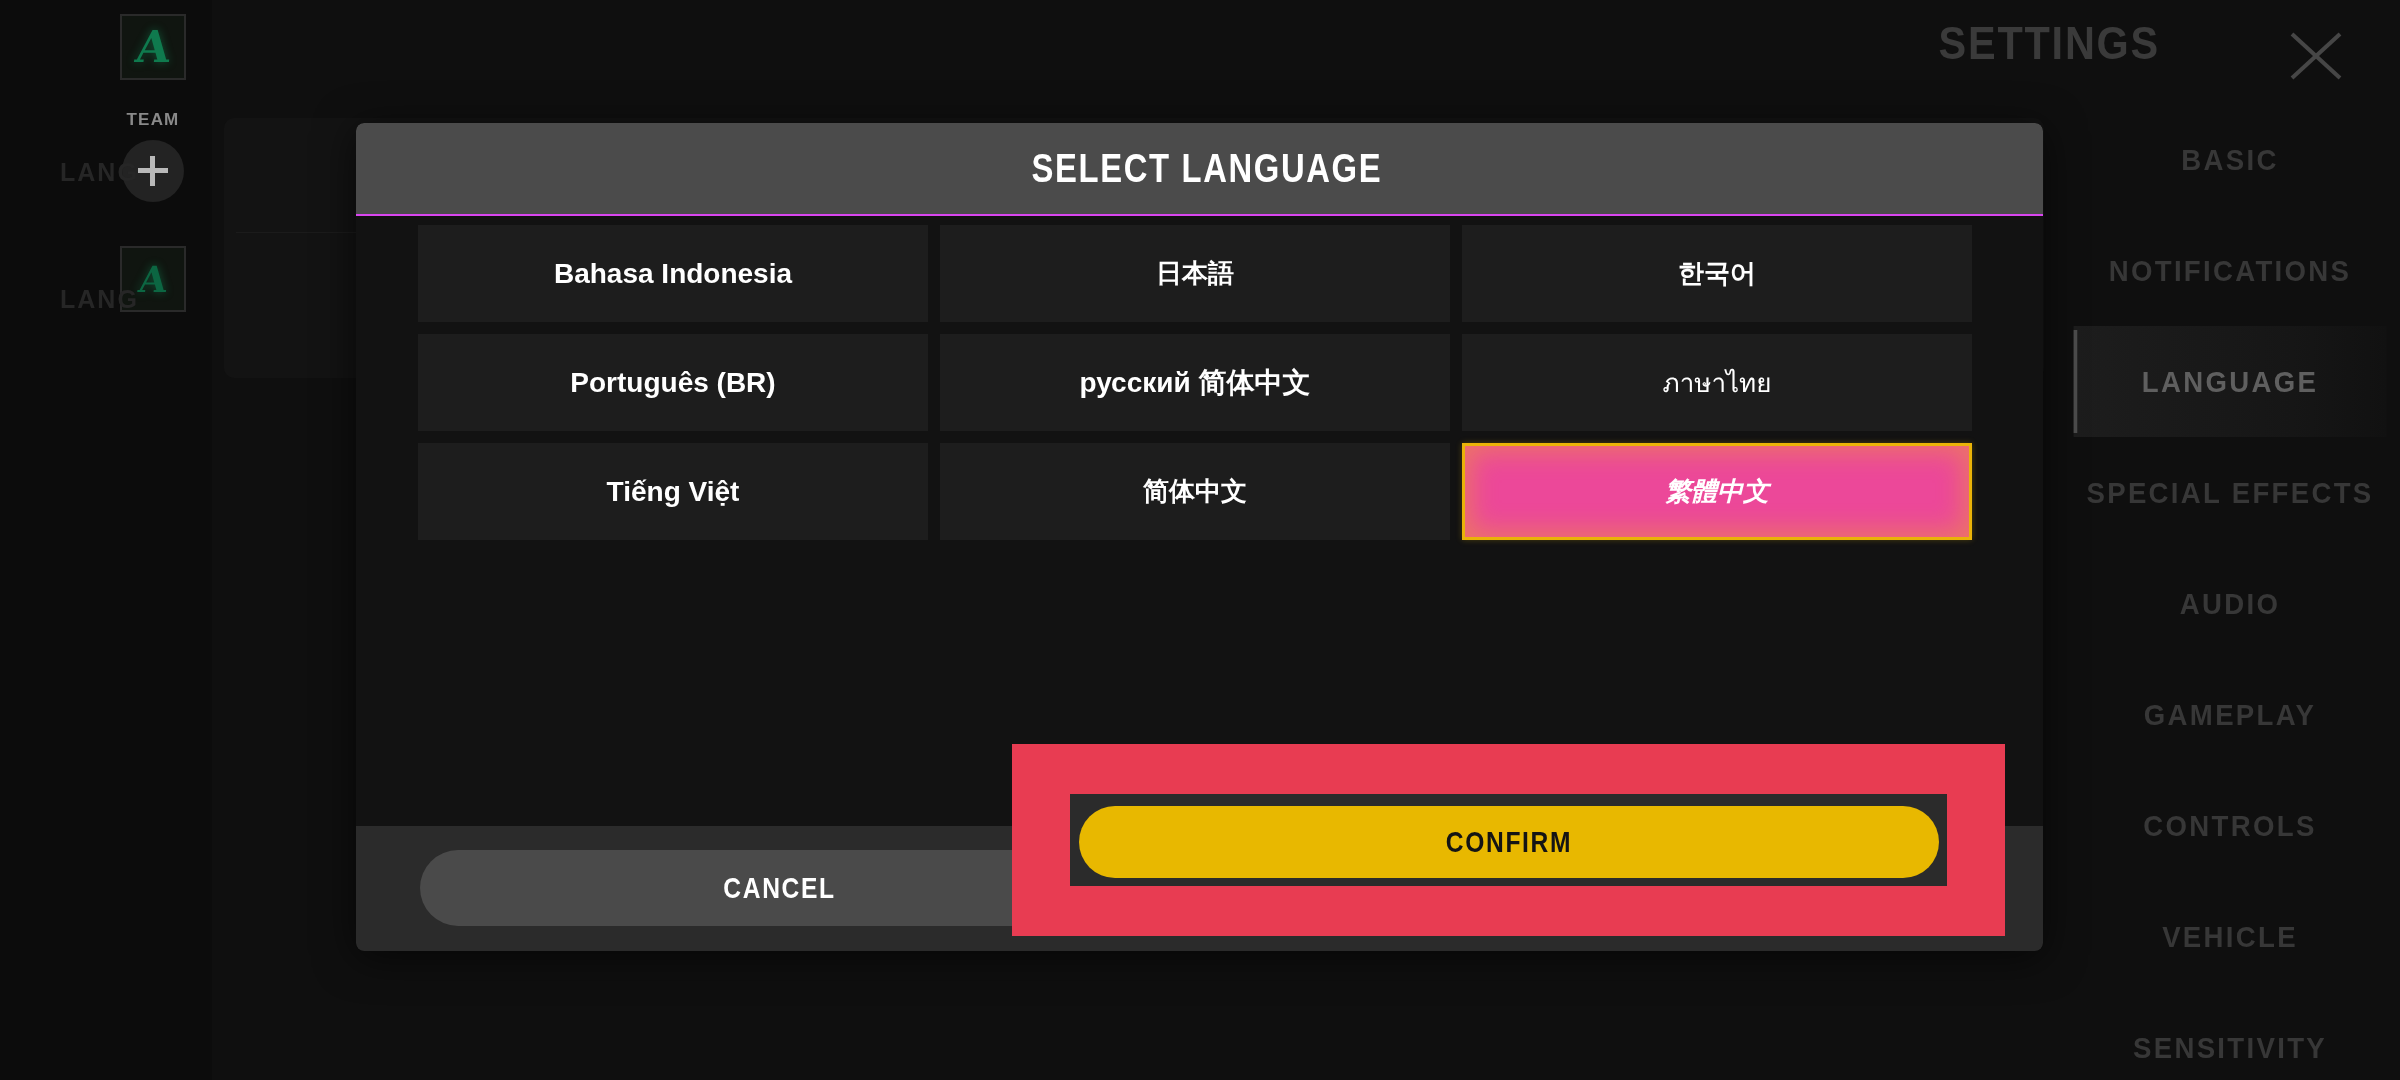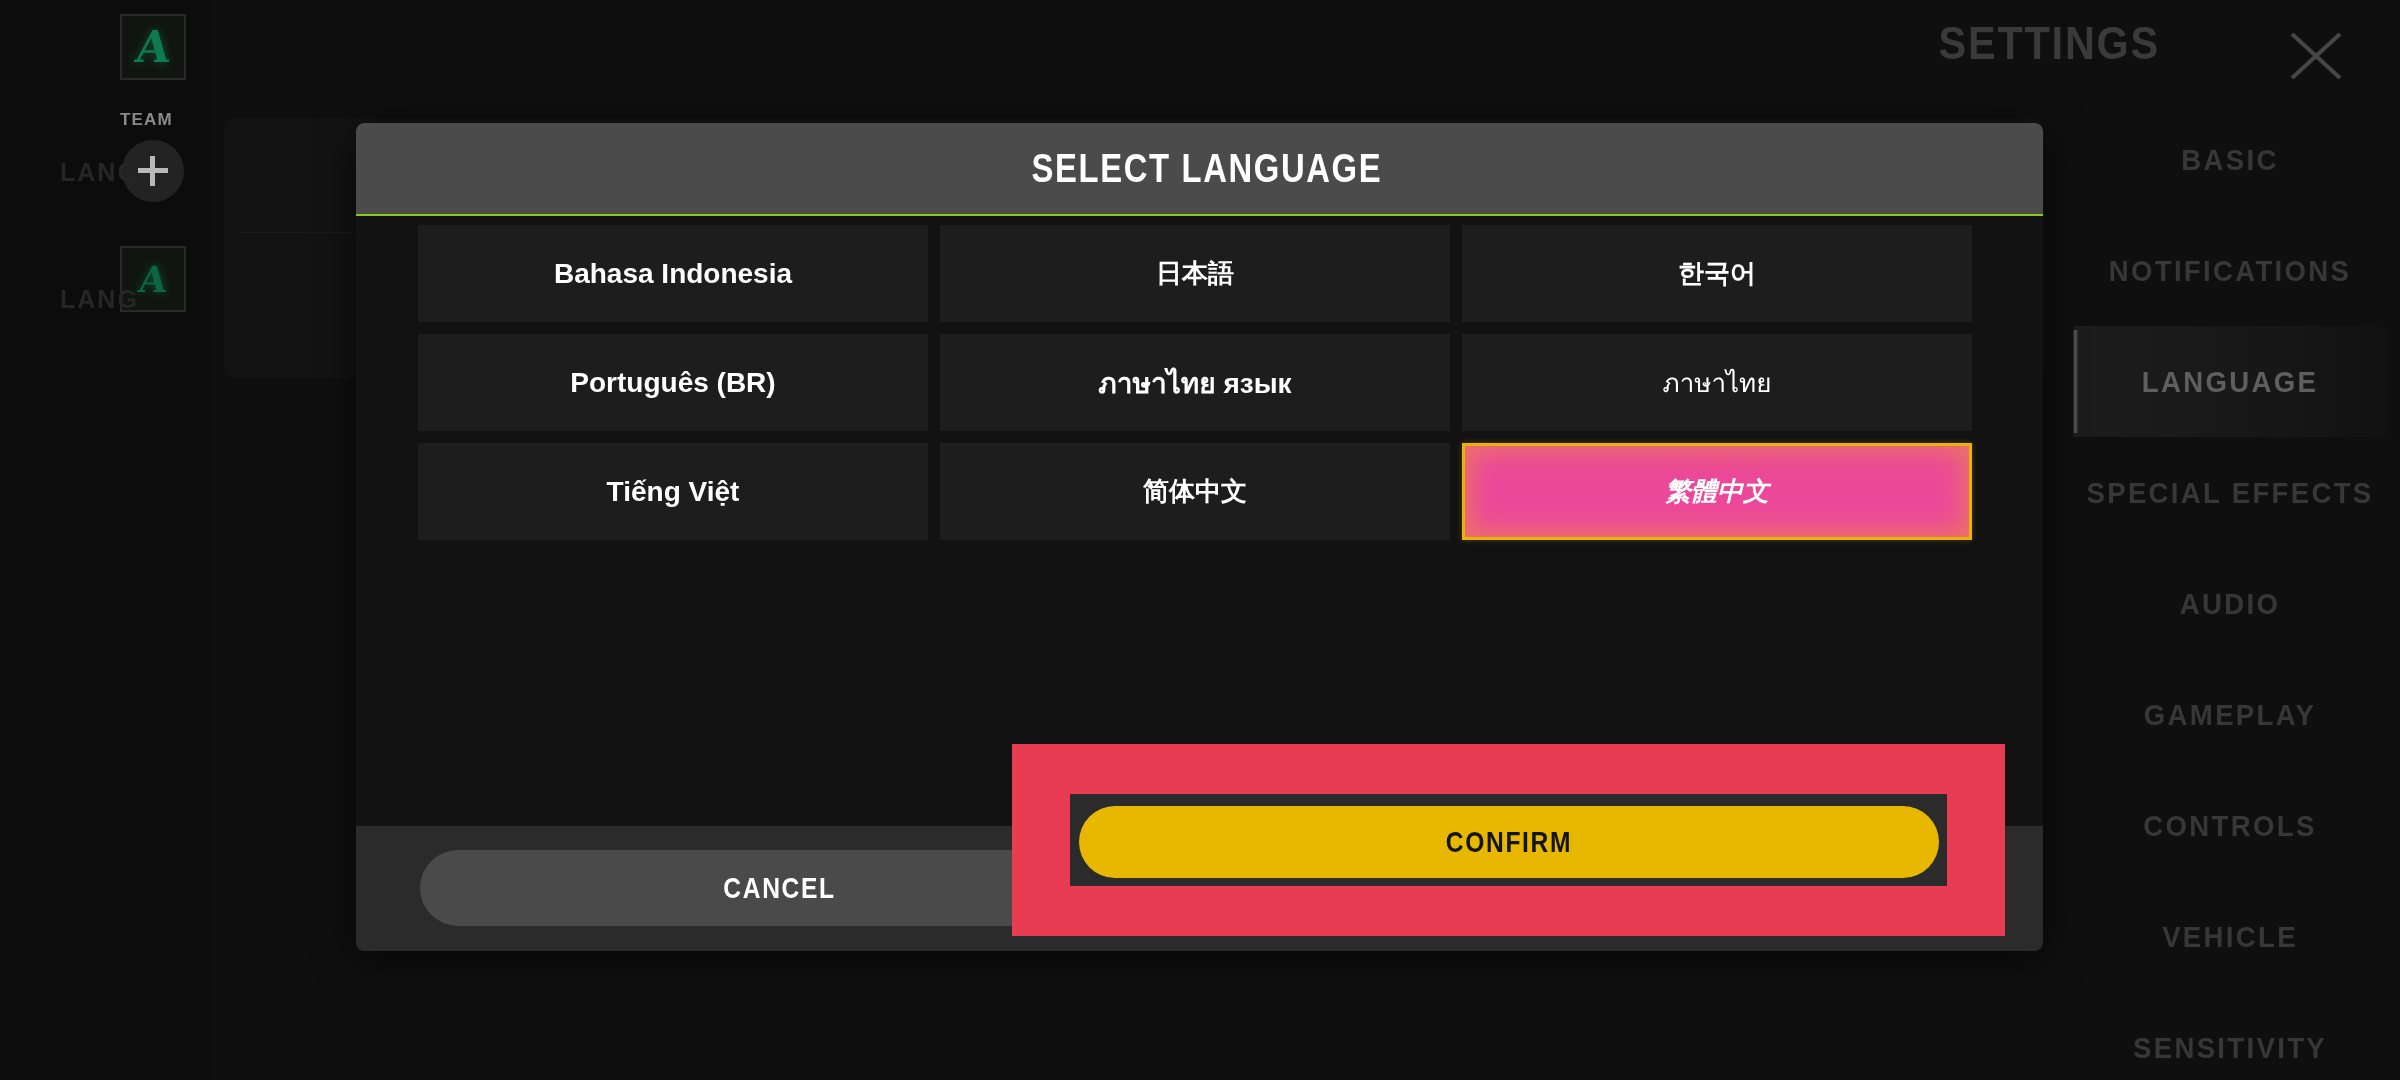--- a/index.html
+++ b/index.html
@@ -24,21 +24,21 @@
   .team-avatar .glyph{
     font-size:44px;font-weight:bold;color:#0f7a4e;
     font-family:"DejaVu Serif",serif;
     line-height:1;transform:skewX(-7deg);
     text-shadow:0 0 10px rgba(20,160,100,.45);
   }
   #avatar-1{left:120px;top:14px;}
   #avatar-2{left:120px;top:246px;}
   #avatar-2 .glyph{font-size:36px;color:#0c6642;}
   .team-label{
-    position:absolute;left:120px;top:110px;width:66px;
+    position:absolute;left:120px;top:110px;width:66px;text-align:center;
     color:#8a8a8a;font-size:17px;letter-spacing:1.2px;font-weight:bold;
   }
   .team-add{
     position:absolute;left:122px;top:140px;width:62px;height:62px;border-radius:50%;
     background:#232323;display:flex;align-items:center;justify-content:center;
   }
   .team-add .plus{
     position:relative;width:30px;height:30px;
   }
   .team-add .plus::before,.team-add .plus::after{
@@ -92,21 +92,21 @@
   }
 
   
   .modal{
     position:absolute;left:356px;top:123px;width:1687px;height:828px;
     background:#141414;border-radius:8px;overflow:hidden;
     box-shadow:0 6px 40px rgba(0,0,0,.6);
   }
   .modal-header{
     position:absolute;left:0;top:0;width:100%;height:93px;
-    background:#4b4b4b;border-bottom:2px solid #84cc16;
+    background:#4b4b4b;border-bottom:2px solid #d946ef;
     display:flex;align-items:center;justify-content:center;
     border-radius:8px 8px 0 0;box-sizing:border-box;padding-left:15px;
   }
   .modal-title{
     color:#ffffff;font-size:40px;font-weight:bold;letter-spacing:2px;
     font-family:"Liberation Sans Narrow","Liberation Sans",sans-serif;
     transform:scaleX(.82);white-space:nowrap;
   }
   .modal-body{
     position:absolute;left:0;top:93px;right:0;bottom:125px;
@@ -242,21 +242,21 @@
           <div class="lang-tile cjk">
             <span>日本語</span>
           </div>
           <div class="lang-tile cjk">
             <span>한국어</span>
           </div>
           <div class="lang-tile">
             <span>Português (BR)</span>
           </div>
           <div class="lang-tile">
-            <span>ภาษาไทย язык</span>
+            <span>русский 简体中文</span>
           </div>
           <div class="lang-tile thai">
             <span>ภาษาไทย</span>
           </div>
           <div class="lang-tile">
             <span>Tiếng Việt</span>
           </div>
           <div class="lang-tile cjk">
             <span>简体中文</span>
           </div>

